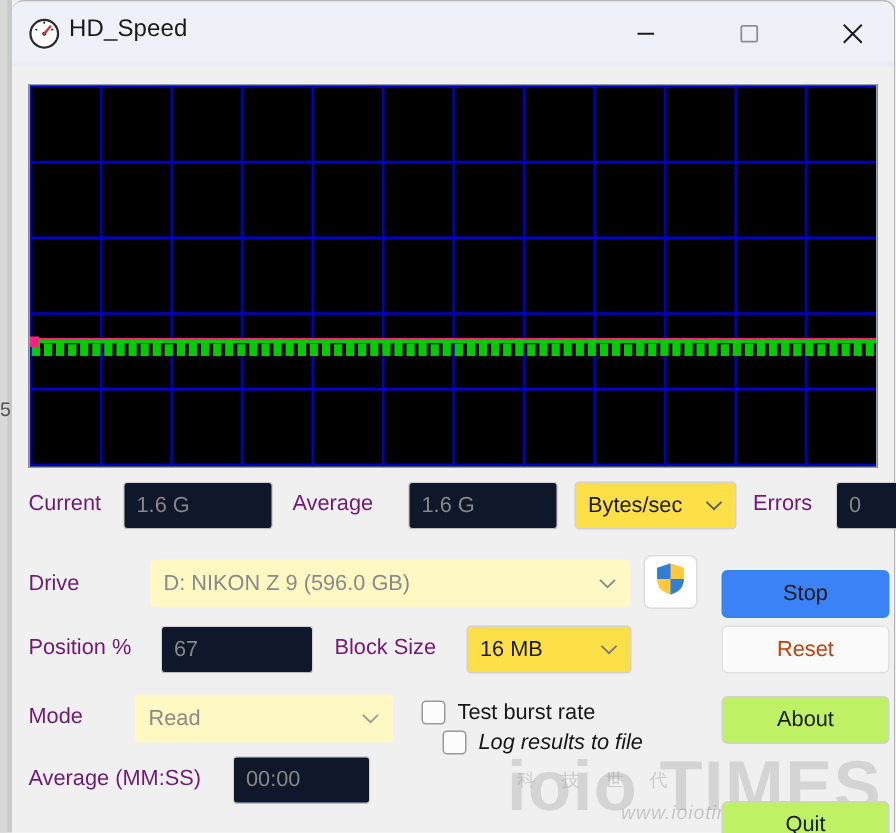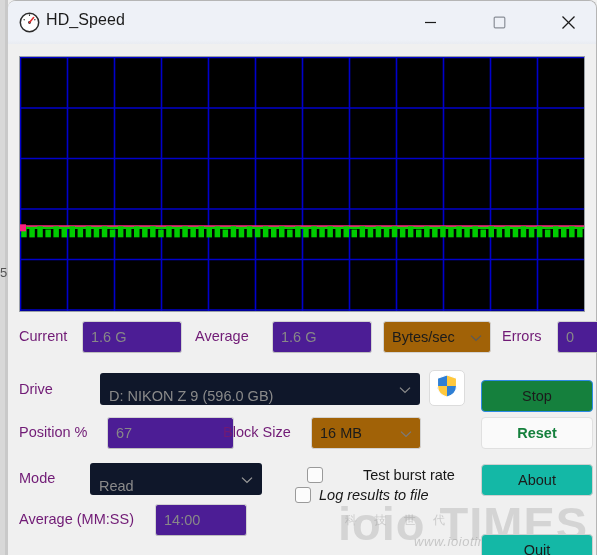--- a/index.html
+++ b/index.html
@@ -111,73 +111,73 @@
   
   .lbl {
     position: absolute;
     font-size: 14.5px;
     color: #701a75;
     white-space: nowrap;
   }
 
   .tbox {
     position: absolute;
-    background: #4c1d95;
+    background: #0f172a;
     border: 1px solid #d2d2d2;
     border-bottom-color: #bdbdbd;
     border-radius: 3px;
     box-sizing: border-box;
     font-size: 14.5px;
     color: #888888;
     padding: 0 8px;
     display: flex;
     align-items: center;
     white-space: nowrap;
     overflow: hidden;
   }
 
   .combo {
     position: absolute;
-    background: #a16207;
+    background: #fde047;
     border: 1px solid #d2d2d2;
     border-radius: 3px;
     box-sizing: border-box;
     font-size: 14.5px;
     color: #1b1b1b;
     padding: 0 8px;
     display: flex;
     align-items: center;
     white-space: nowrap;
   }
   .combo.disabled { color: #8a8a8a; background: #f6f6f6; }
   .combo .caret {
     position: absolute;
     right: 8px; top: 50%;
     transform: translateY(-50%);
   }
-  .combo.flat { background: #0f172a; border-color: transparent; align-items: flex-end; }
+  .combo.flat { background: #fef9c3; border-color: transparent; }
 
   .btn {
     position: absolute;
-    background: #14b8a6;
+    background: #bef264;
     border: 1px solid #d0d0d0;
     border-radius: 4px;
     box-sizing: border-box;
     font-size: 14.5px;
     color: #1b1b1b;
     display: flex;
     align-items: center;
     justify-content: center;
     cursor: default;
   }
   .btn.primary {
     border: 1px solid #2e8ae6;
-    background: #15803d;
-  }
-  .btn.disabled { color: #15803d; background: #fafafa; border-color: #e0e0e0; font-weight: bold; }
+    background: #3b82f6;
+  }
+  .btn.disabled { color: #c2410c; background: #fafafa; border-color: #e0e0e0; }
 
   .chk {
     position: absolute;
     display: flex;
     align-items: center;
   }
   .chk .box {
     width: 16px; height: 16px;
     border: 1.4px solid #9a9a9a;
     border-radius: 3px;
@@ -418,21 +418,21 @@
           <path d="M11 1 L20.5 4.2 V12 C20.5 18 16 21.6 11 23 C6 21.6 1.5 18 1.5 12 V4.2 Z" fill="none" stroke="#ffffff" stroke-width="1.1"></path>
         </svg>
       </span>
     </div>
 
     <div class="btn primary" style="left:473px; top:379px; width:112px; height:32px;">
       <span>Stop</span>
     </div>
 
     <div class="lbl" style="left:11px; top:423px;">Position %</div>
-    <div class="tbox" style="left:99px; top:416px; width:127px; height:32px;">67</div>
+    <div class="tbox" style="left:99px; top:416px; width:102px; height:32px;">67</div>
 
     <div class="lbl" style="left:215px; top:423px;">Block Size</div>
     <div class="combo" style="left:303px; top:416px; width:110px; height:32px;">
       <span>16 MB</span>
       <span class="caret">
         <svg width="12" height="8" viewBox="0 0 12 8">
           <polyline points="1,1.6 6,6.4 11,1.6" fill="none" stroke="#7a7a7a" stroke-width="1.3"></polyline>
         </svg>
       </span>
     </div>
@@ -444,37 +444,37 @@
     <div class="lbl" style="left:11px; top:469px;">Mode</div>
     <div class="combo flat disabled" style="left:82px; top:462px; width:172px; height:32px;">
       <span>Read</span>
       <span class="caret">
         <svg width="12" height="8" viewBox="0 0 12 8">
           <polyline points="1,1.6 6,6.4 11,1.6" fill="none" stroke="#9a9a9a" stroke-width="1.3"></polyline>
         </svg>
       </span>
     </div>
 
-    <div class="chk" style="left:299px; top:466px;gap:32px;">
+    <div class="chk" style="left:273px; top:466px;">
       <span class="box"></span>
       <span class="ctext">Test burst rate</span>
     </div>
 
     <div class="btn" style="left:473px; top:463px; width:112px; height:32px;">
       <span>About</span>
     </div>
 
     <div class="wm">
       <div class="wm-cn">科 技 世 代</div>
       <div class="wm-big">ioio TIMES</div>
       <div class="wm-url">www.ioiotimes.com</div>
     </div>
 
     <div class="lbl" style="left:11px; top:510px;">Average (MM:SS)</div>
-    <div class="tbox" style="left:147px; top:503px; width:92px; height:32px;">14:00</div>
+    <div class="tbox" style="left:147px; top:503px; width:92px; height:32px;">00:00</div>
 
     <div class="chk" style="left:287px; top:486px;font-style:italic;">
       <span class="box"></span>
       <span class="ctext">Log results to file</span>
     </div>
 
     <div class="btn" style="left:473px; top:533px; width:112px; height:32px;">
       <span>Quit</span>
     </div>
 

